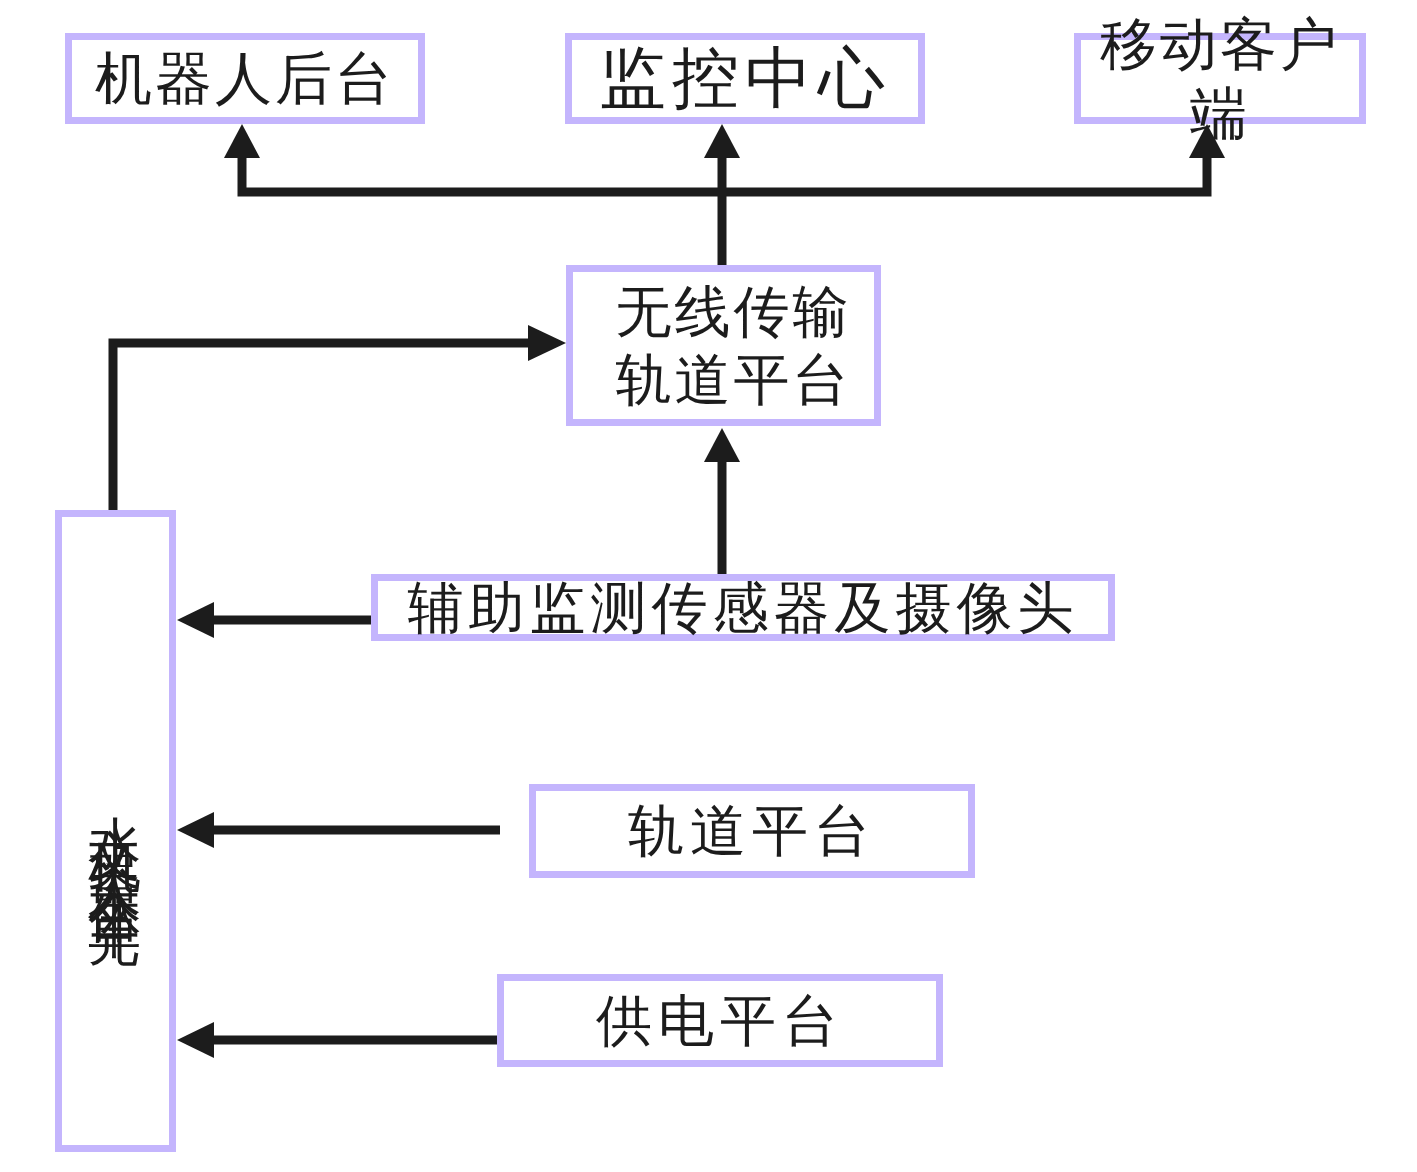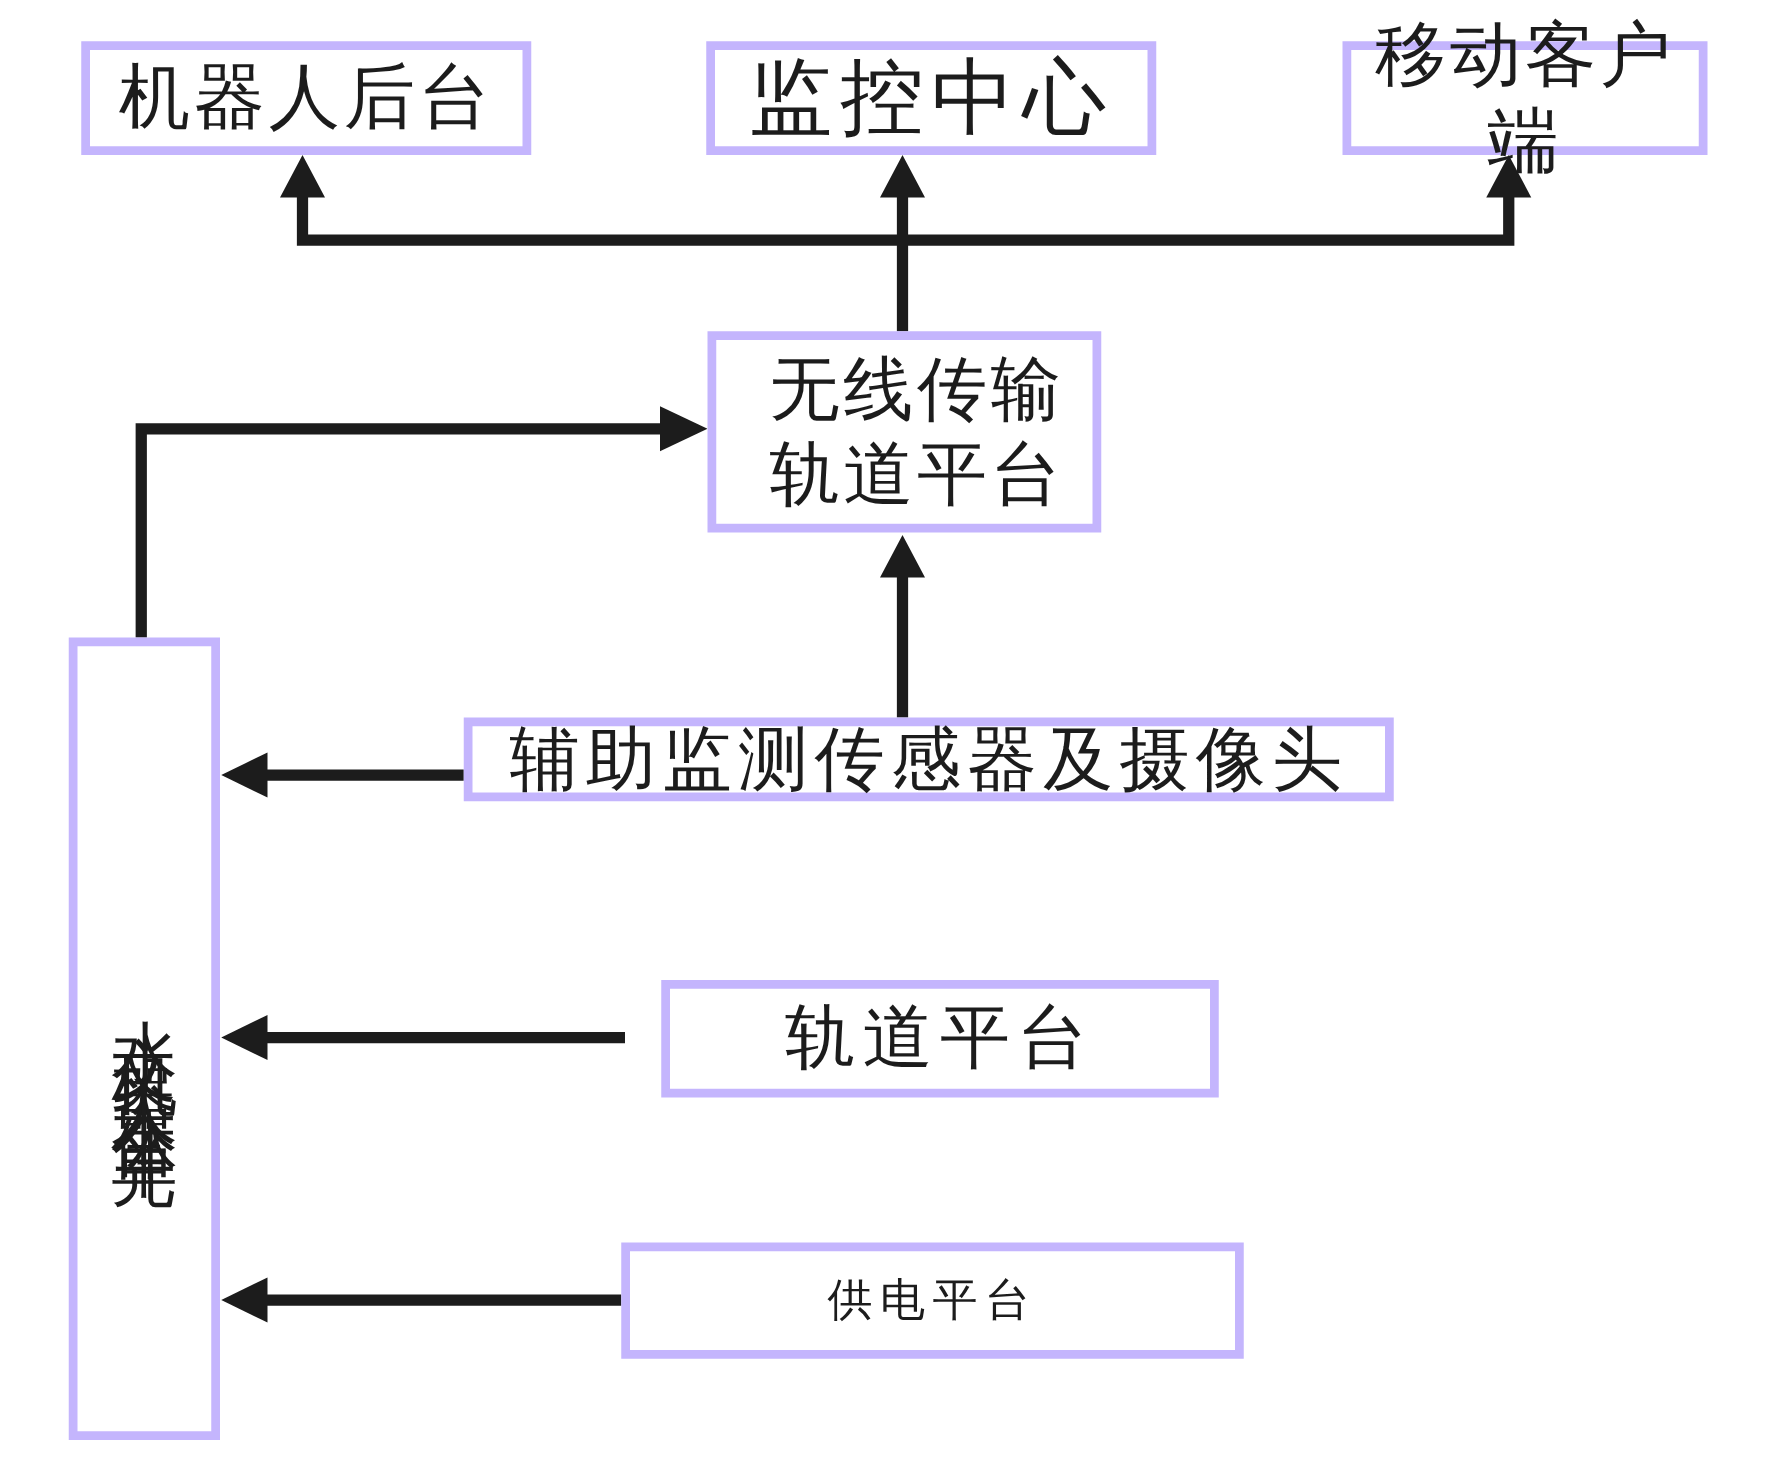--- a/index.html
+++ b/index.html
@@ -41,21 +41,21 @@
   #node-wireless-platform{ left: 566px; top: 265px; width: 315px; height: 161px; font-size: 56px; flex-direction: column; padding-left: 20px; }
   #node-robot-body-unit { left: 55px;   top: 510px; width: 121px; height: 642px; font-size: 53px; }
   #node-robot-body-unit .vlabel {
     writing-mode: vertical-rl;
     text-orientation: upright;
     letter-spacing: 13px;
     line-height: 1;
   }
   #node-aux-sensors     { left: 371px;  top: 574px; width: 744px; height: 67px;  font-size: 56px; letter-spacing: 5px; }
   #node-track-platform  { left: 497px;  top: 784px; width: 446px; height: 94px;  font-size: 56px; letter-spacing: 6px; margin-left: 32px; }
-  #node-power-platform  { left: 497px;  top: 994px; width: 498px; height: 93px;  font-size: 36px; letter-spacing: 6px; }
+  #node-power-platform  { left: 497px;  top: 974px; width: 446px; height: 93px;  font-size: 56px; letter-spacing: 6px; }
   .edge-line {
     stroke: #1c1c1c;
     stroke-width: 9;
     fill: none;
   }
   .arrow-head {
     fill: #1c1c1c;
     stroke: none;
   }
 </style>

